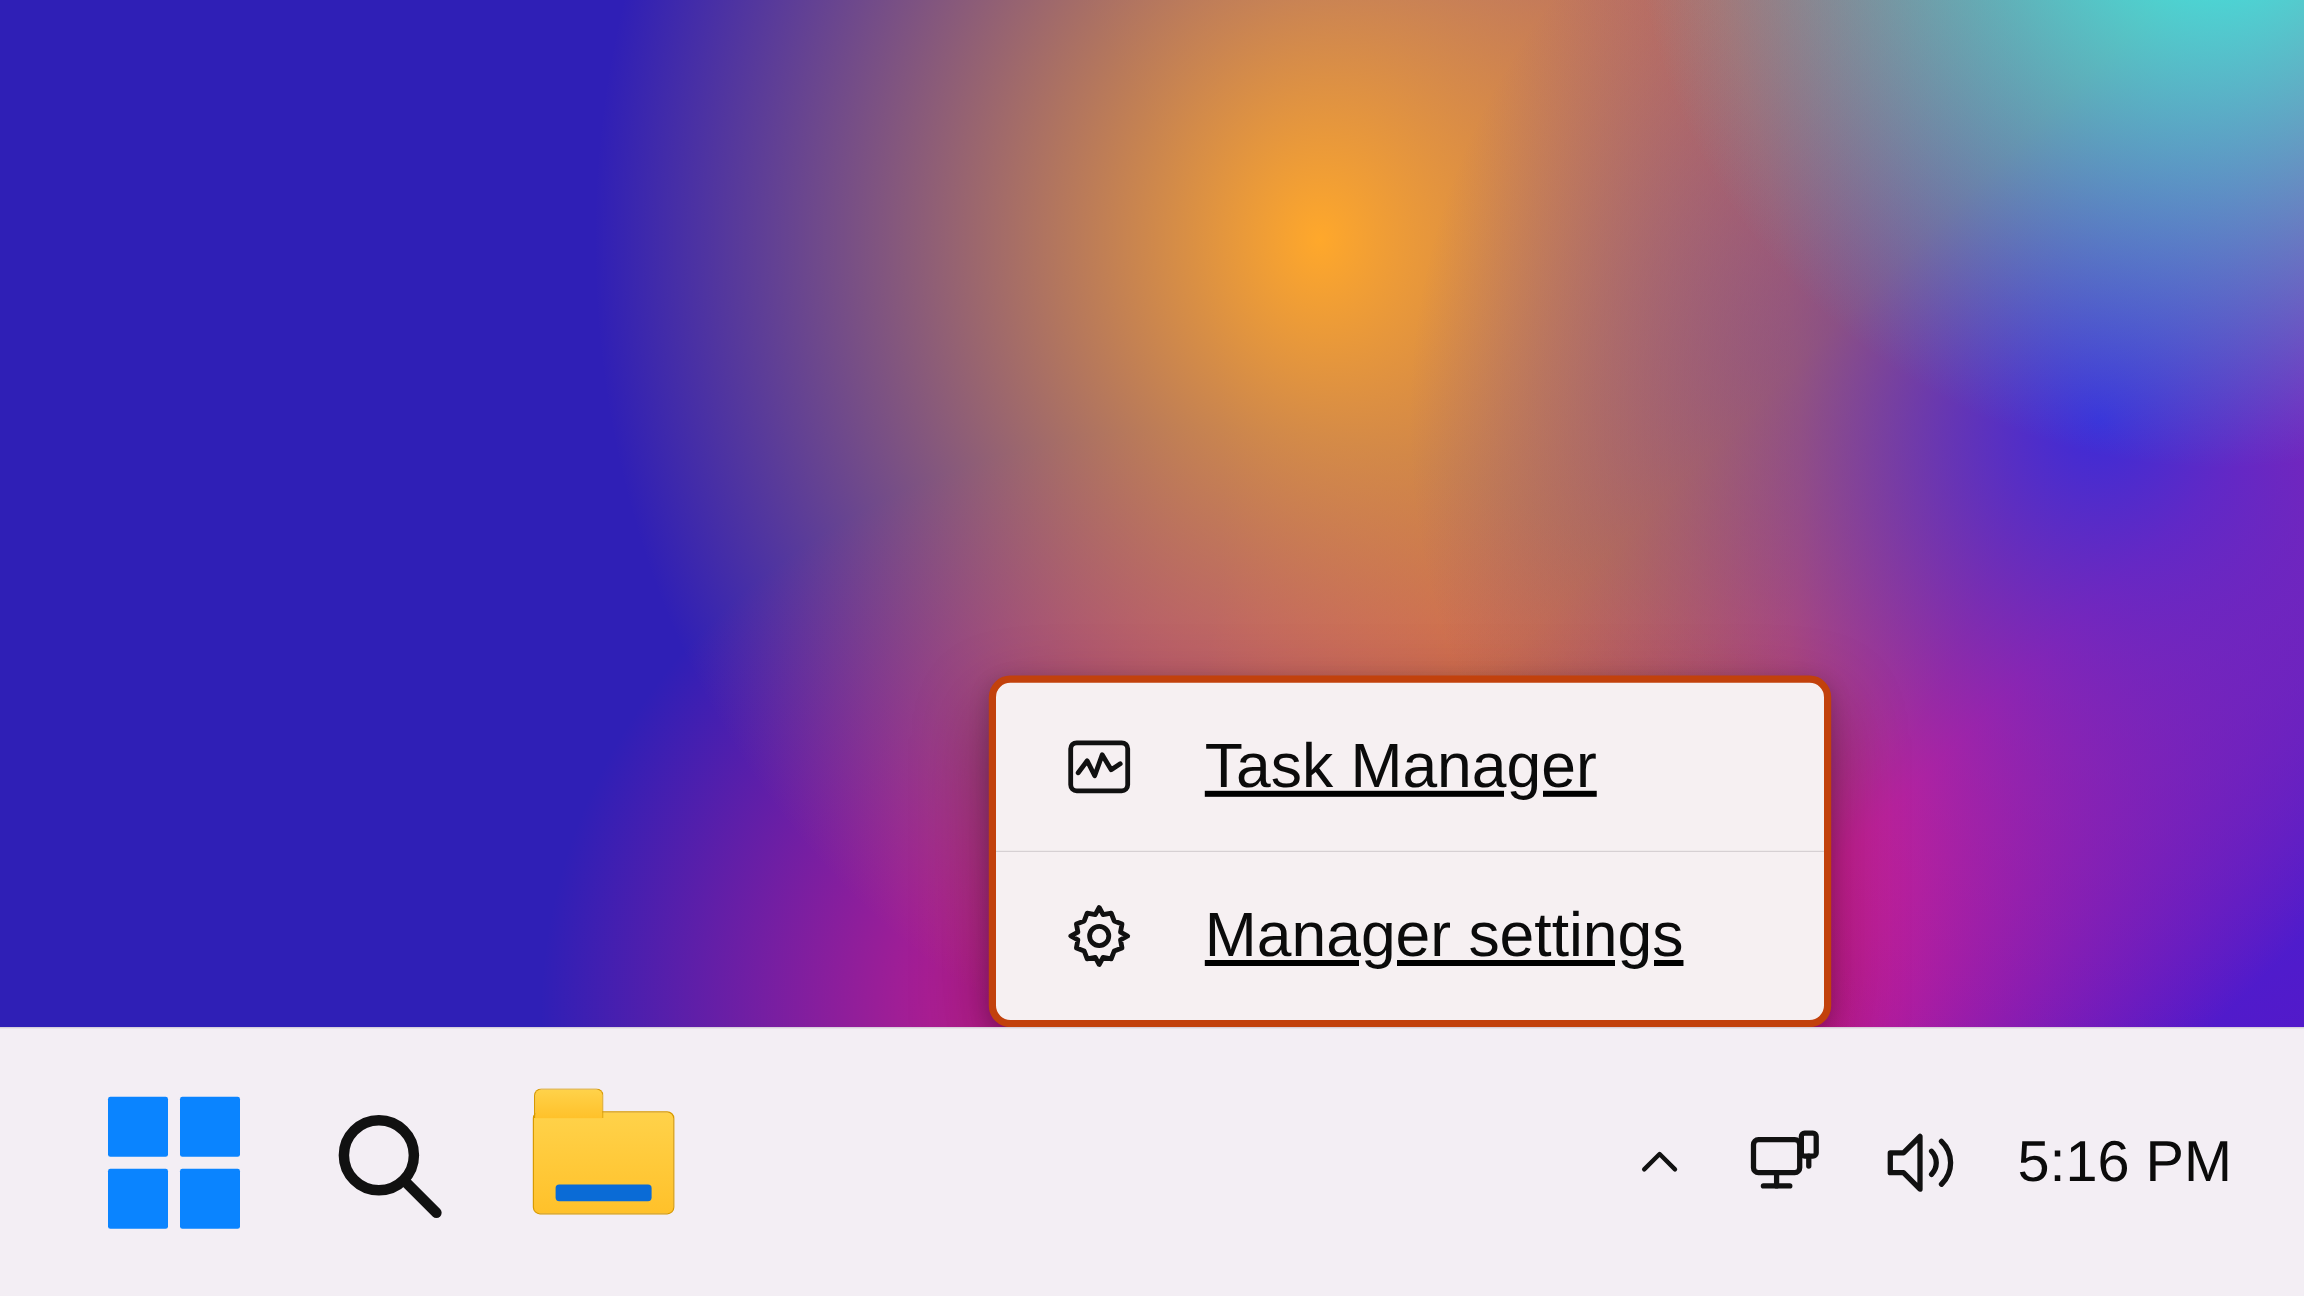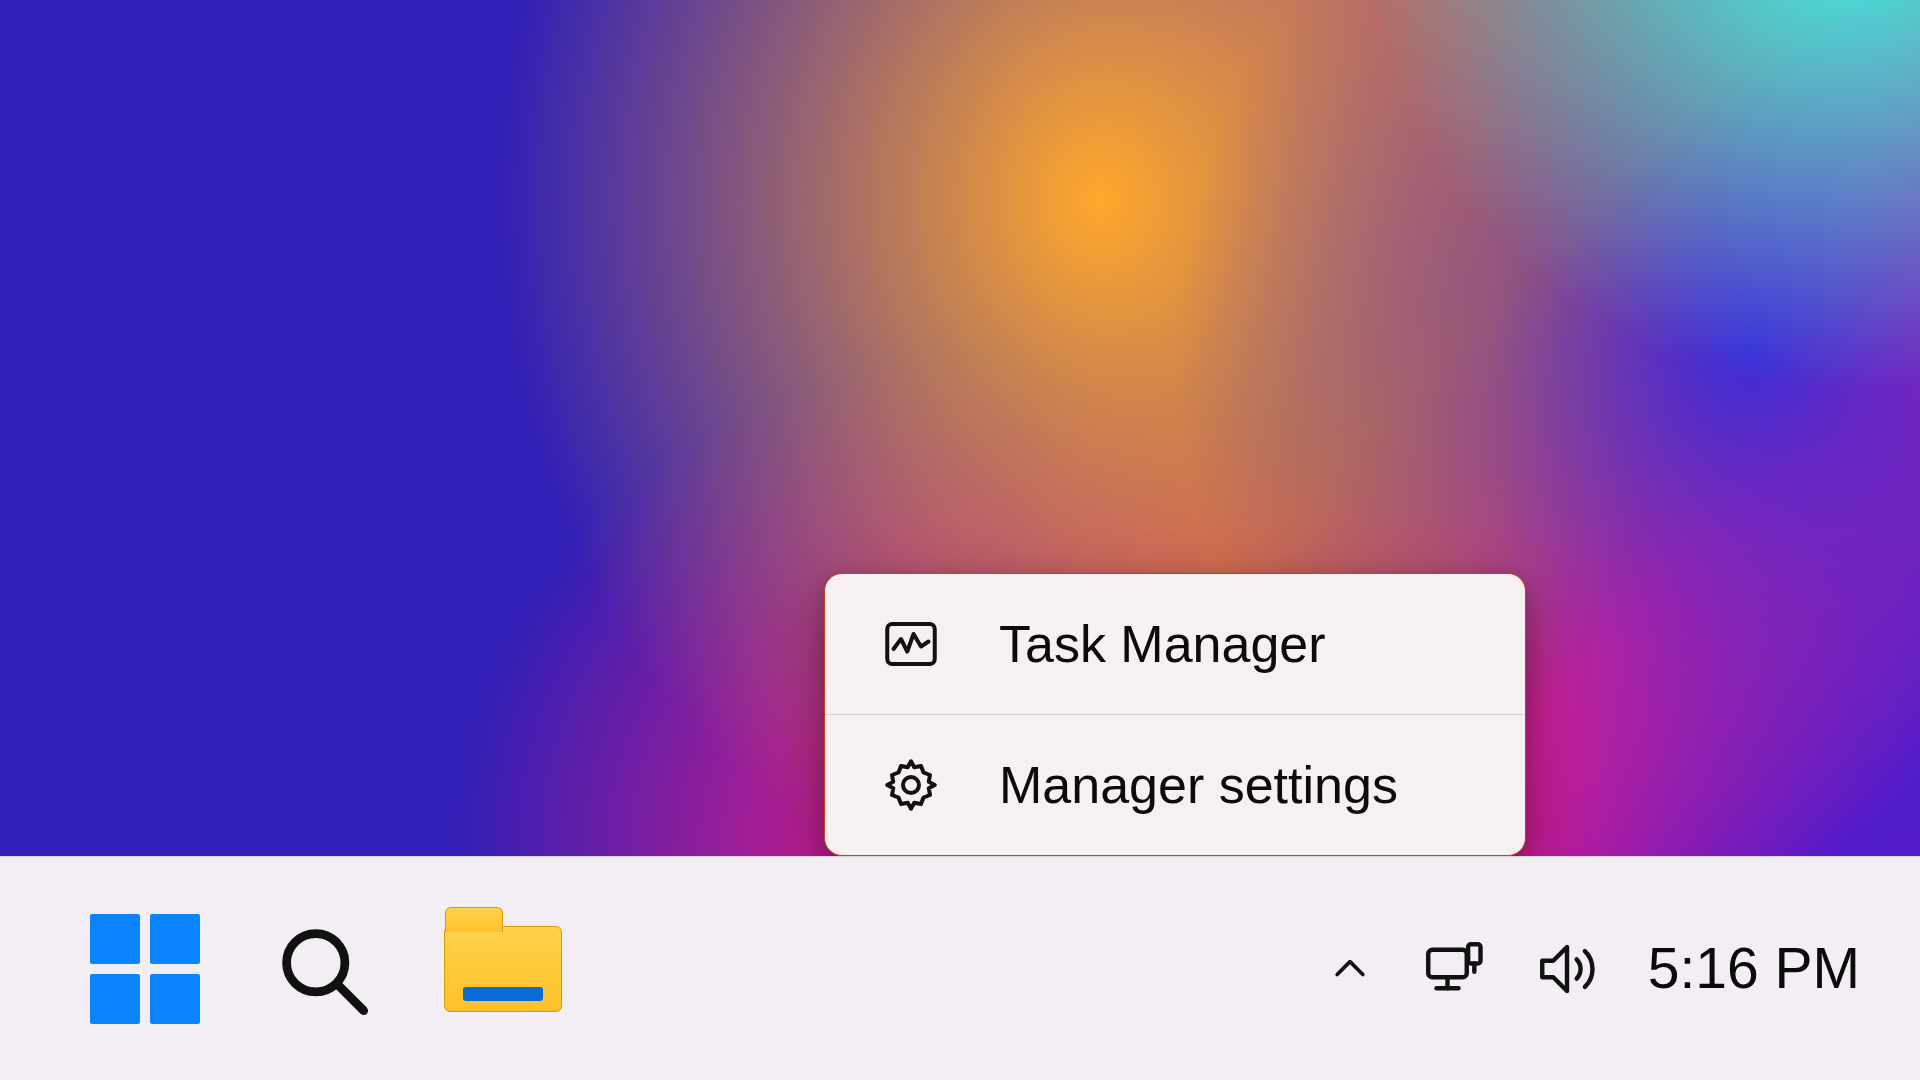--- a/index.html
+++ b/index.html
@@ -38,34 +38,35 @@
     right: 60px;
     top: 0; bottom: 0;
     display: flex;
     align-items: center;
     gap: 48px;
   }
   .icon-slot { display: flex; align-items: center; justify-content: center; cursor: pointer; }
 
   .clock {
     display: flex; flex-direction: column; align-items: flex-end;
-    font-size: 57px; font-weight: 400; line-height: 1.2; color: #0b0b0b;
+    font-size: 48px; font-weight: 400; line-height: 1.2; color: #0b0b0b;
   }
 
   
   .context-menu {
     position: absolute;
     left: 824px;
     bottom: 224px;
     width: 702px;
     background: #f6f0f2;
-    border: 1px solid #c2410c;
+    border: 6px solid #c2410c;
     border-radius: 18px;
     box-shadow: 0 24px 60px rgba(0,0,0,0.35), 0 4px 16px rgba(0,0,0,0.18);
     overflow: hidden;
+    text-decoration: underline;
   }
   .menu-item {
     display: flex;
     align-items: center;
     padding: 40px 56px;
     gap: 58px;
     cursor: pointer;
     font-size: 52px;
     font-weight: 400;
     color: #0b0b0b;

